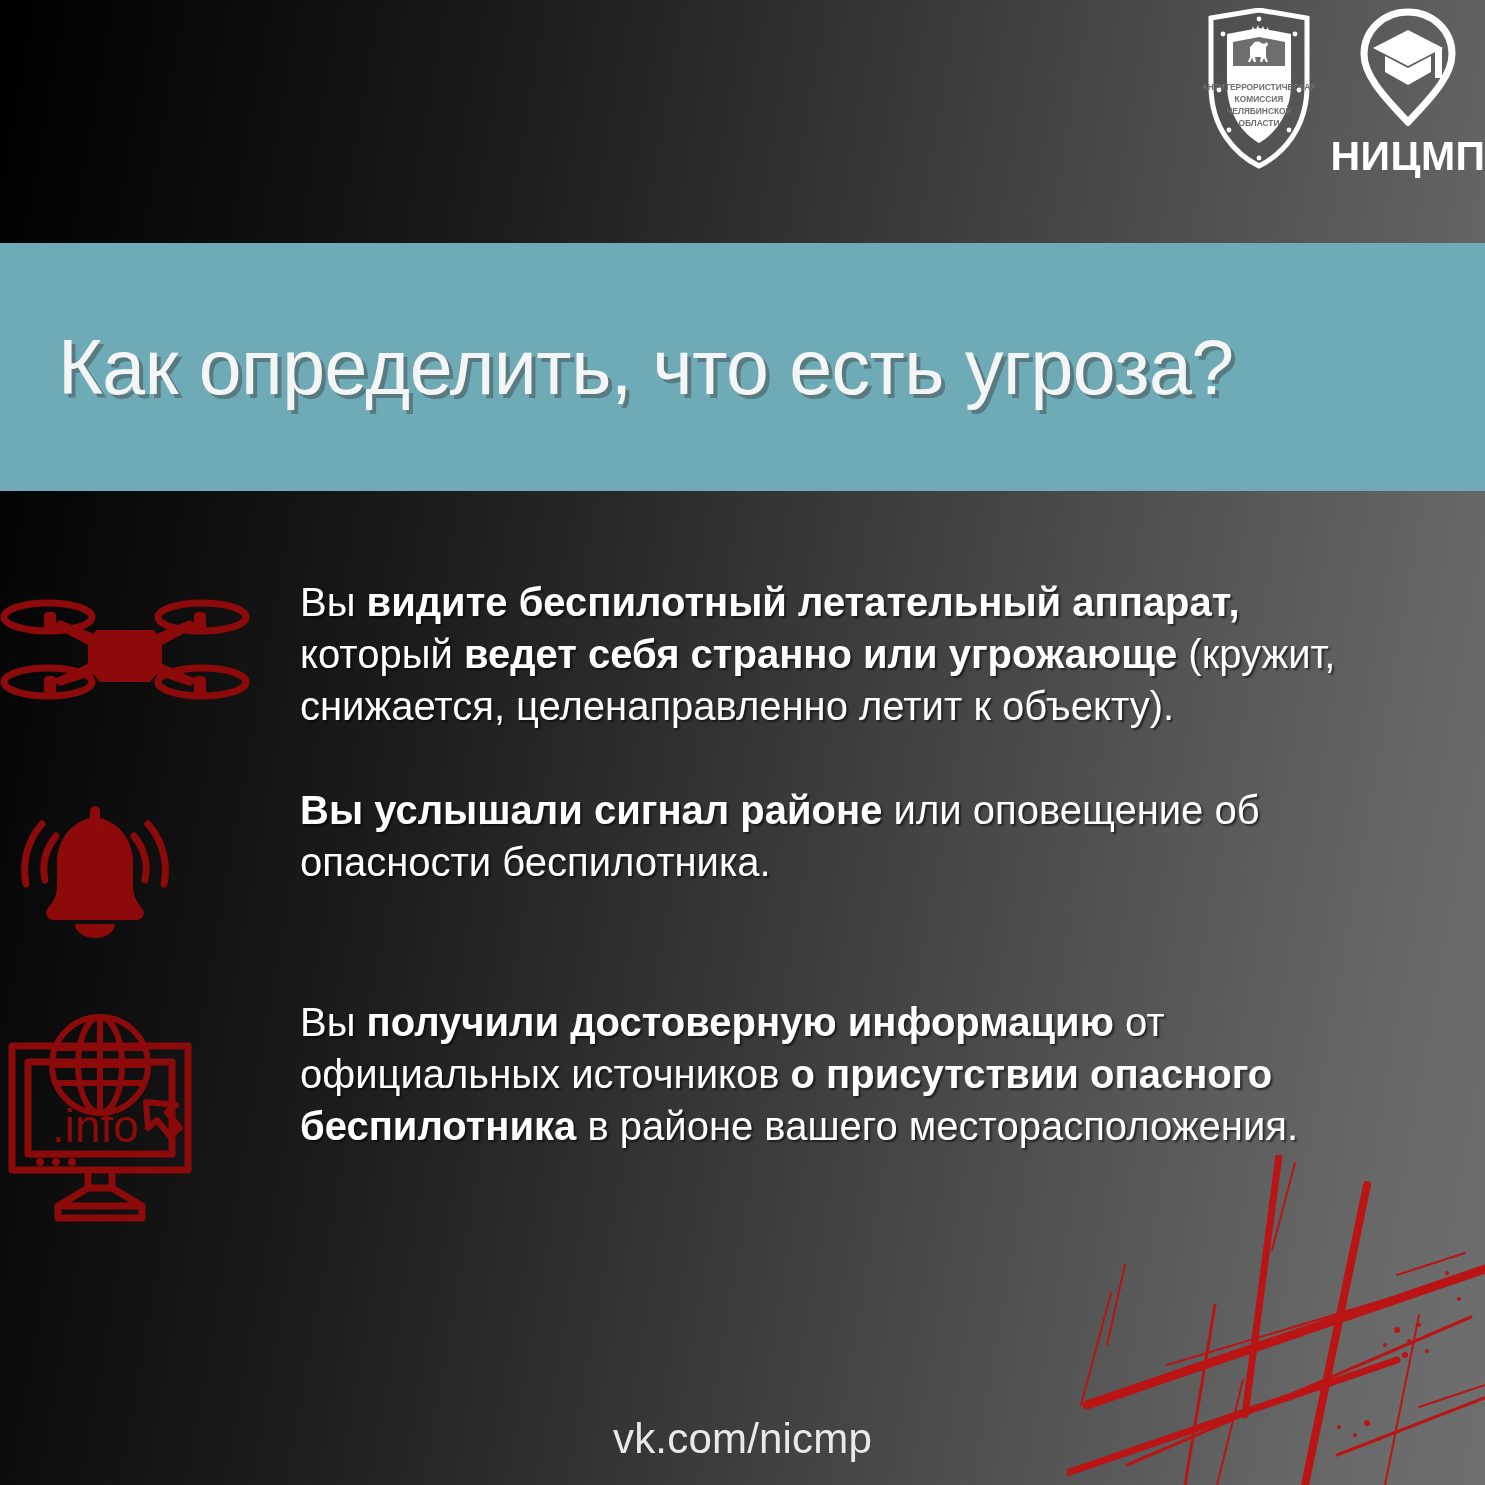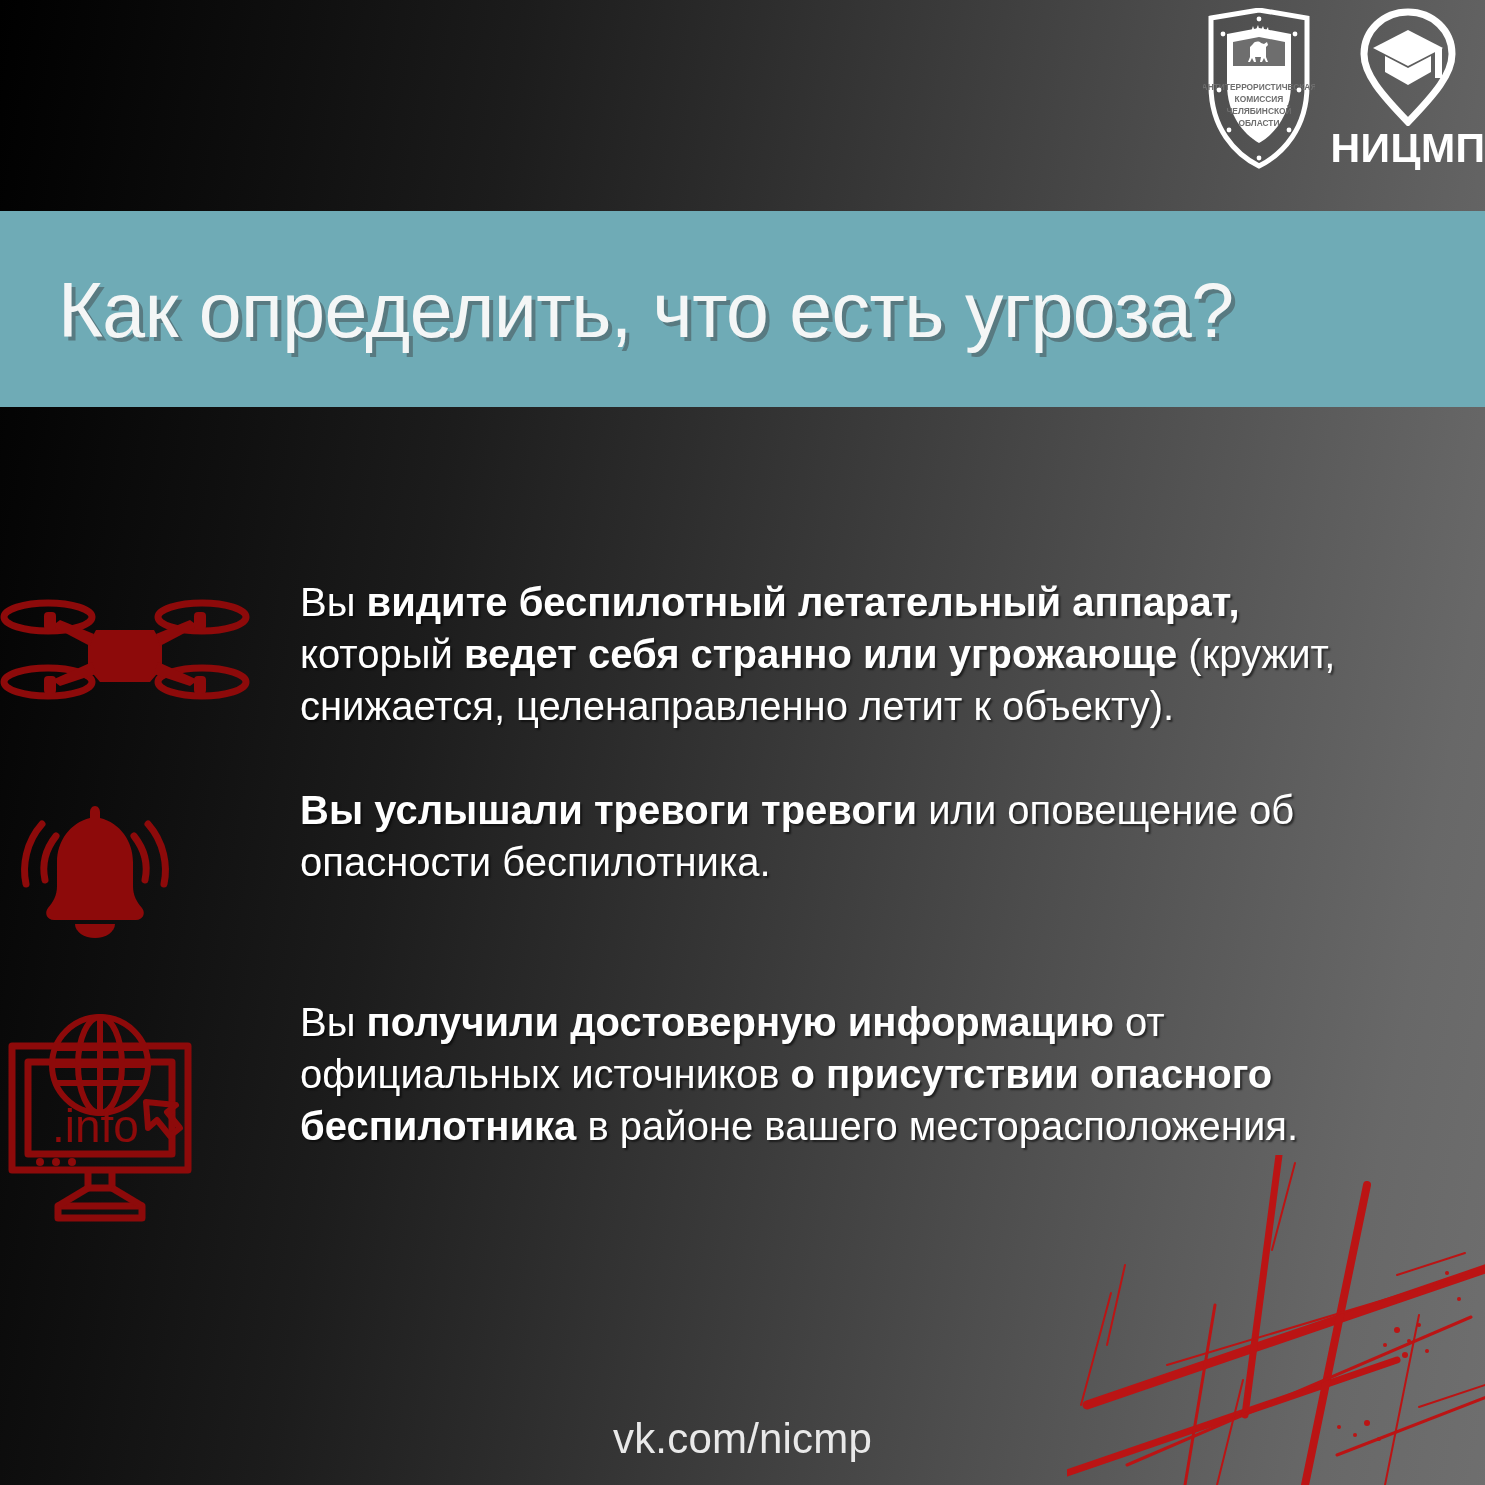--- a/index.html
+++ b/index.html
@@ -58,33 +58,33 @@
     flex-direction: column;
     align-items: center;
   }
   .nicmp-pin { width: 106px; height: 118px; }
   .nicmp-word {
     color: #ffffff;
     font-size: 41px;
     font-weight: bold;
     letter-spacing: 0.5px;
     line-height: 1;
-    margin-top: 2px;
+    margin-top: 10px;
   }
 
   
   .title-band {
     position: absolute;
-    top: 211px;
+    top: 243px;
     left: 0;
     width: 1485px;
-    height: 196px;
+    height: 248px;
     background: #6fabb6;
     display: flex;
-    align-items: flex-end;
+    align-items: center;
   }
   .title-text {
     margin-left: 58px;
     color: #f4f6f6;
     font-size: 77px;
     font-weight: normal;
     letter-spacing: -0.5px;
     white-space: nowrap;
     text-shadow: 4px 4px 0 rgba(70,82,86,0.55);
   }
@@ -256,21 +256,21 @@
           </g>
           <g fill="none" stroke="#8d0a0a" stroke-width="7" stroke-linecap="round">
             <path d="M42 26 C26 44 22 68 26 86"></path>
             <path d="M56 38 C45 52 42 68 45 82"></path>
             <path d="M148 26 C164 44 168 68 164 86"></path>
             <path d="M134 38 C145 52 148 68 145 82"></path>
           </g>
         </svg>
       </div>
       <div class="item-text">
-        <b>Вы услышали тревоги тревоги</b><span> или оповещение об опасности беспилотника.</span>
+        <b>Вы услышали сигнал районе</b><span> или оповещение об опасности беспилотника.</span>
       </div>
     </div>
 
     <div class="gap-2"></div>
 
     <div class="item">
       <div class="item-icon">
         <svg width="200" height="215" viewBox="0 0 200 215">
           <g fill="none" stroke="#8d0a0a" stroke-width="7" stroke-linejoin="round">
             <path d="M12 36 L188 36 L188 160 L12 160 Z"></path>

